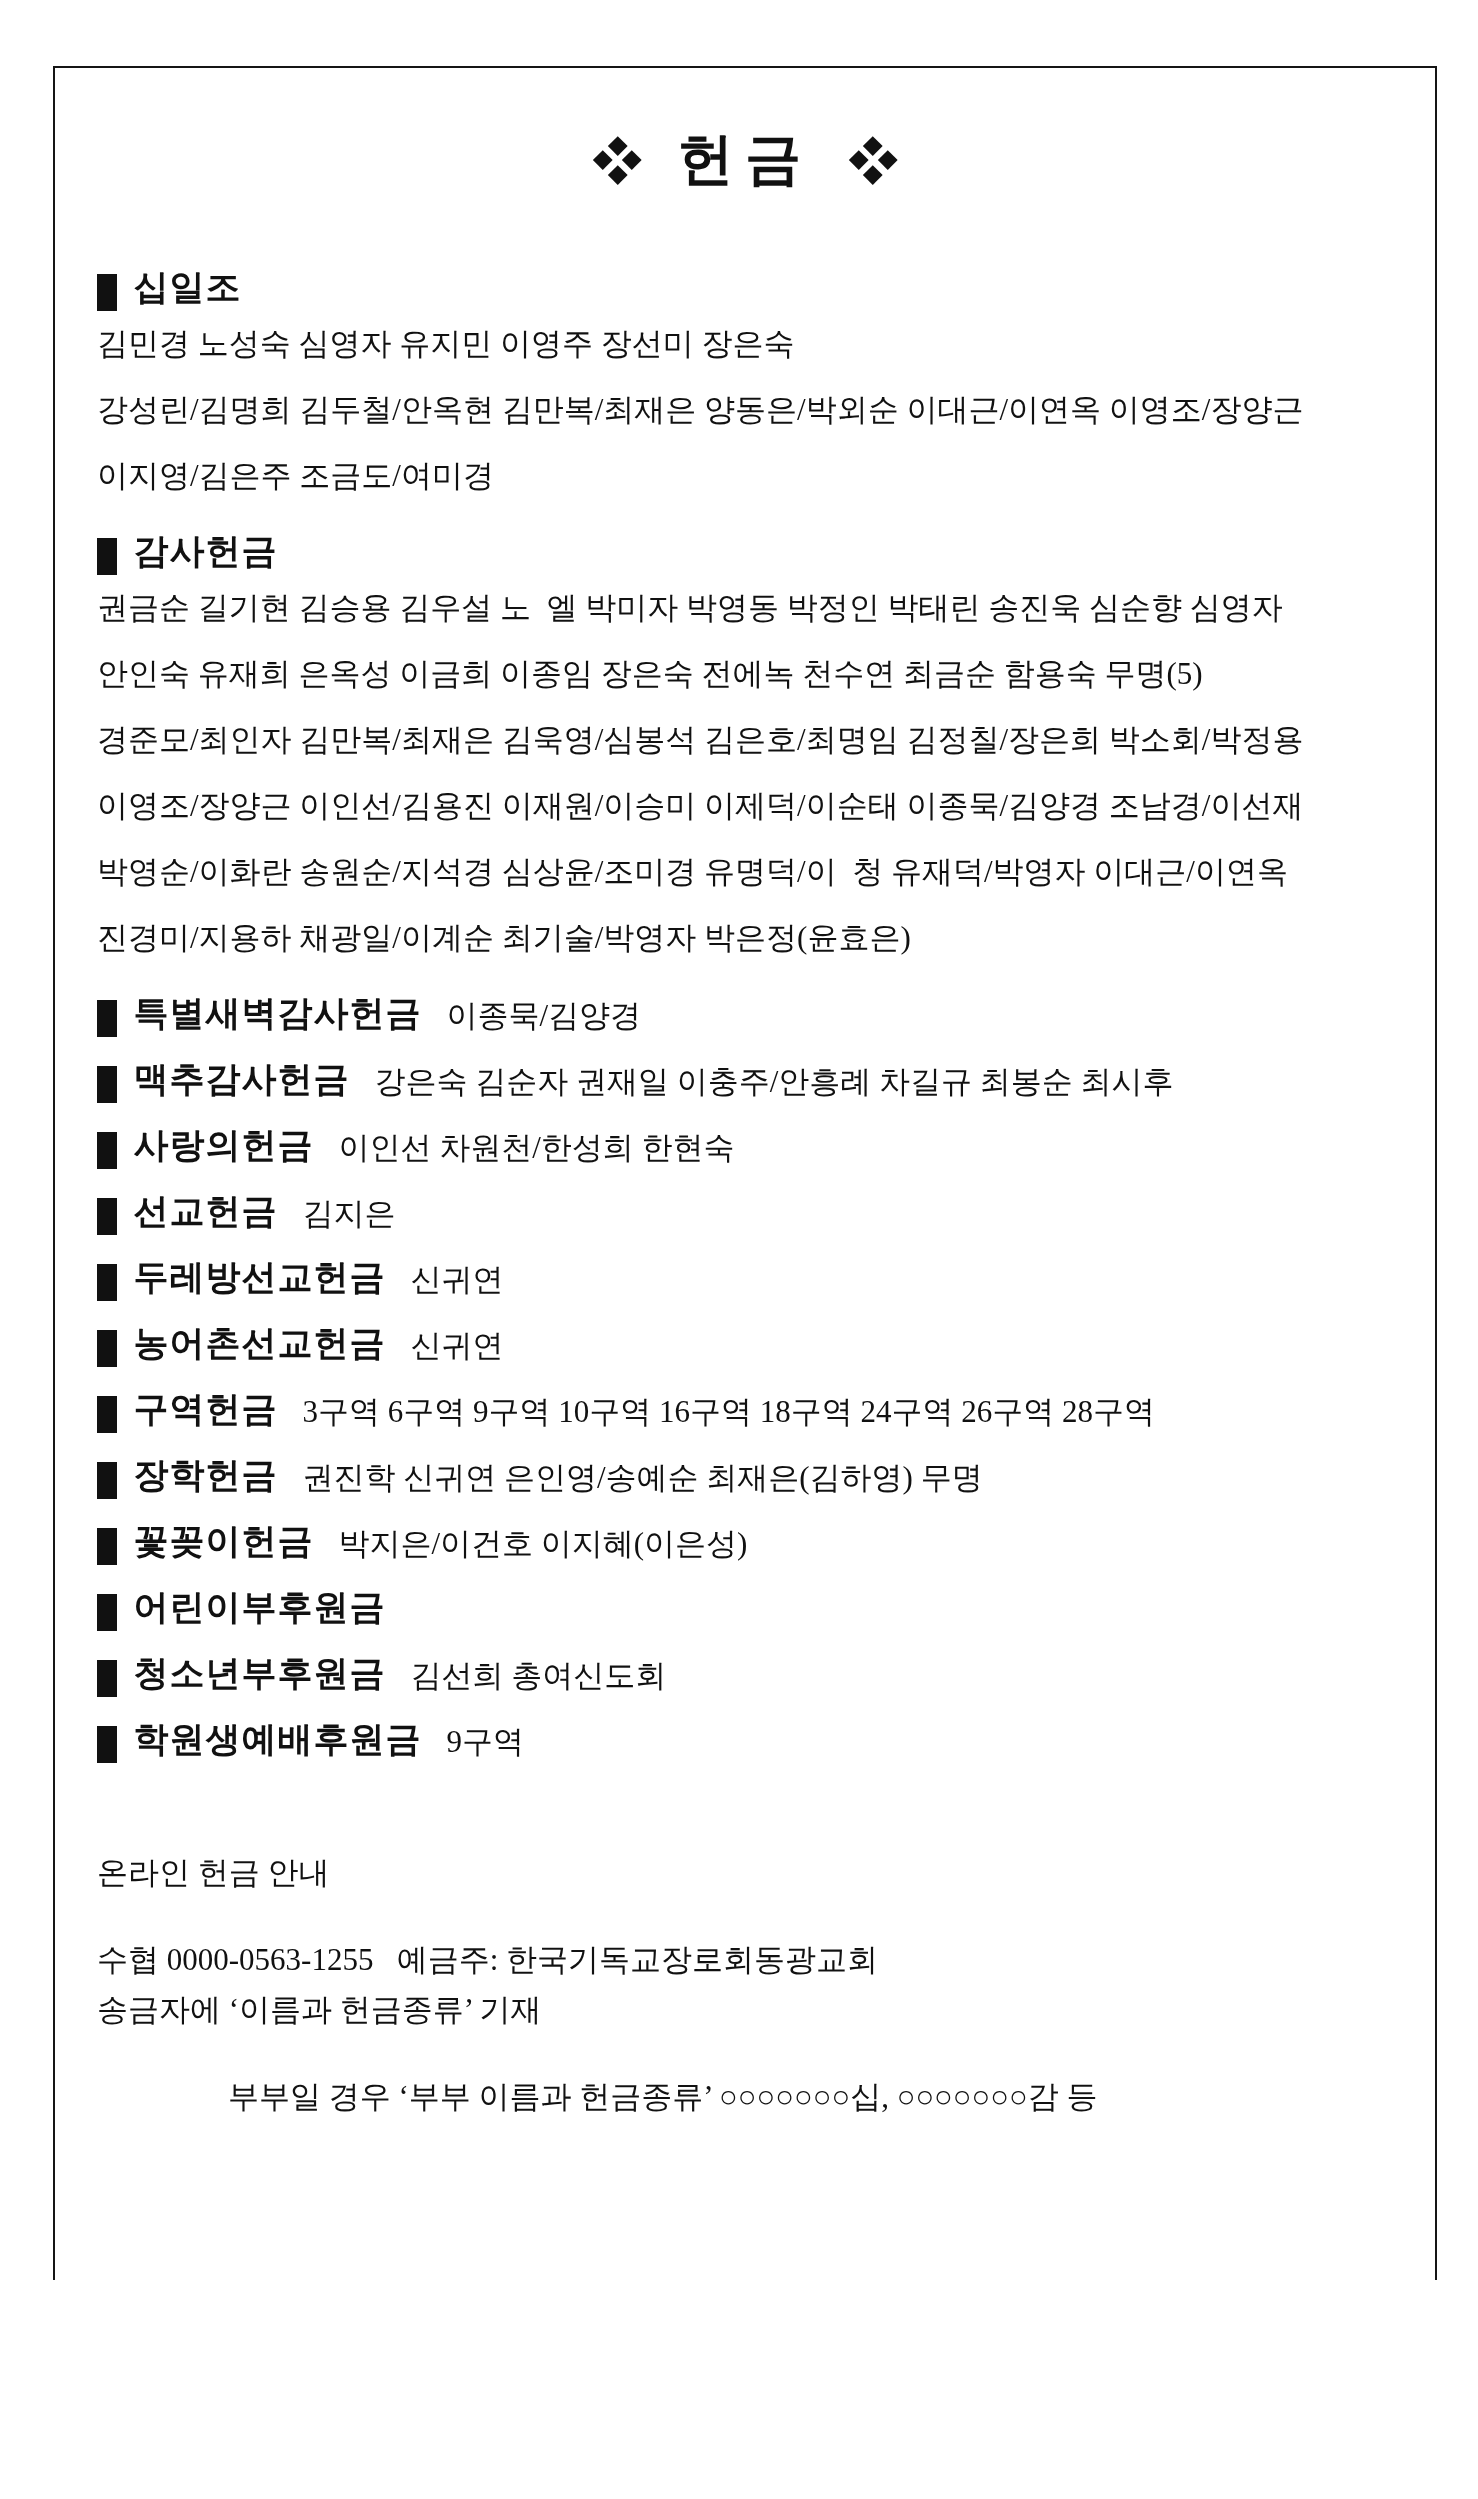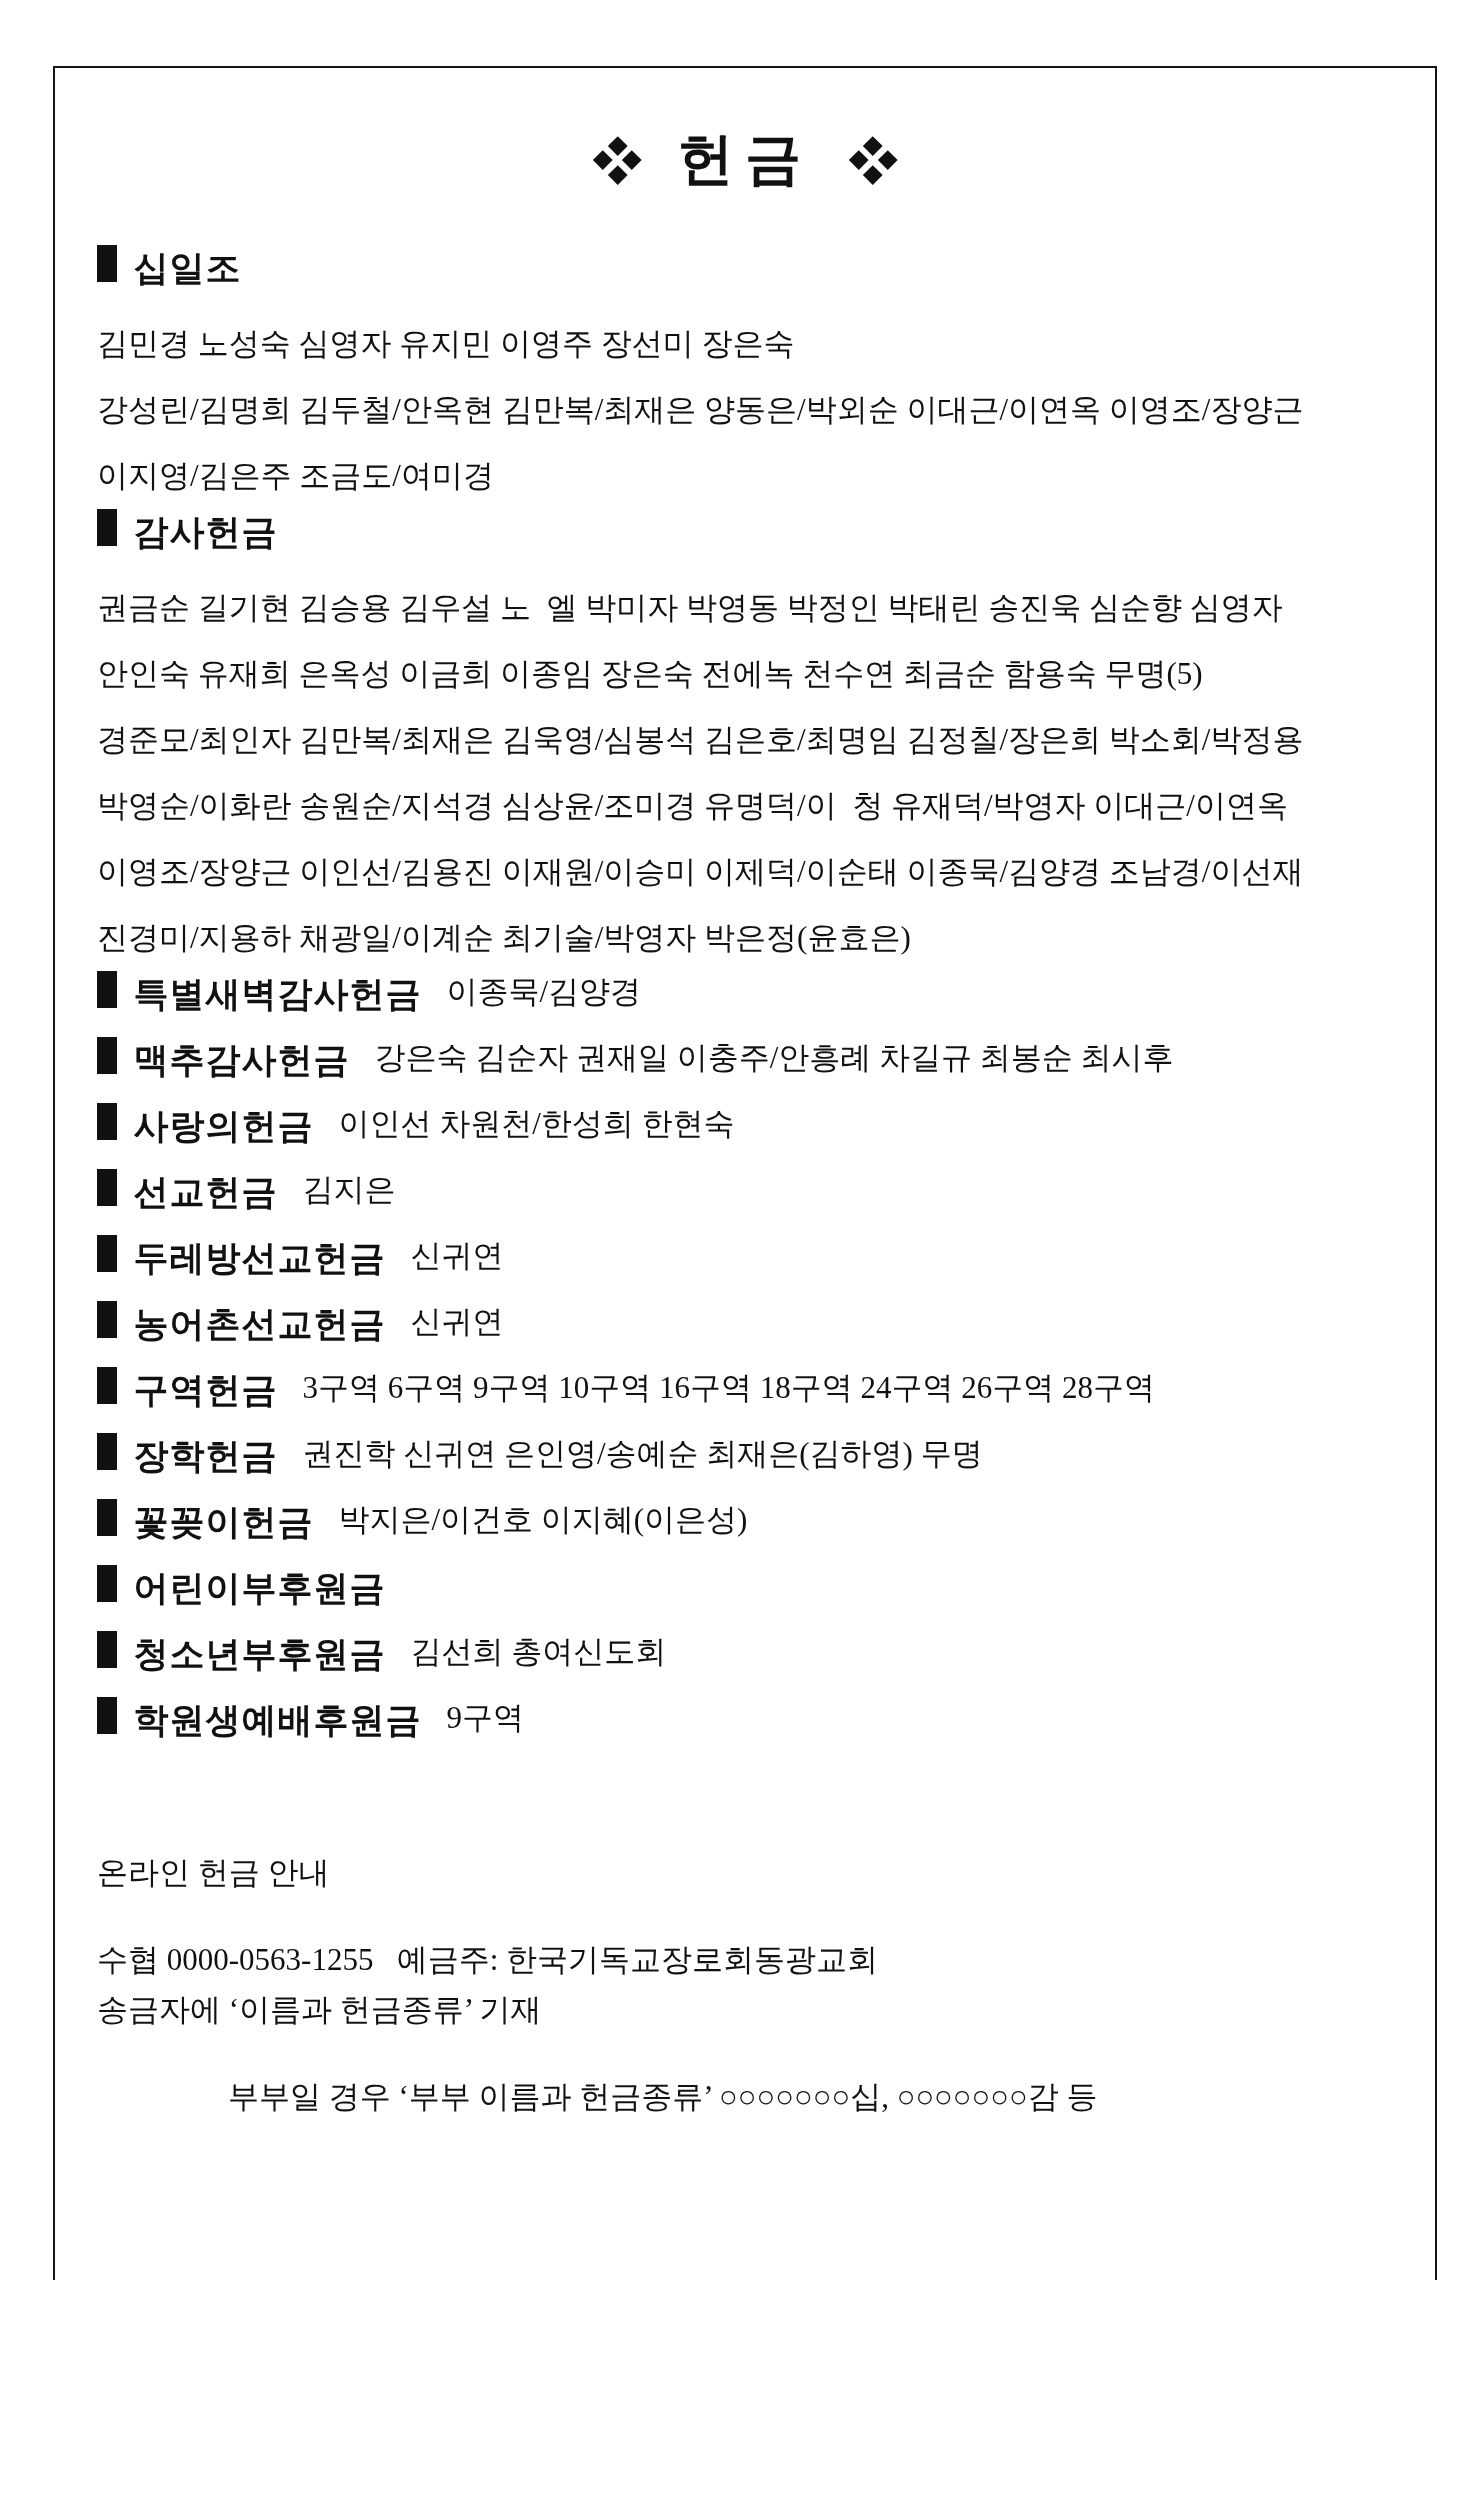--- a/index.html
+++ b/index.html
@@ -14,21 +14,21 @@
               font-size:56px;letter-spacing:11.6px;}
   
   .dia{position:relative;width:42px;height:42px;display:inline-block;flex:none;}
   .dia i{position:absolute;width:13.5px;height:13.5px;background:#111;
          transform:rotate(45deg);}
   .dia i.n{left:14.4px;top:0;}
   .dia i.w{left:0;top:14.4px;}
   .dia i.e{left:29px;top:14.4px;}
   .dia i.s{left:14.4px;top:29px;}
   #sections{margin-top:44px;}
-  .sec-row{height:66px;display:flex;align-items:flex-start;}
+  .sec-row{height:66px;display:flex;align-items:flex-end;}
   .bullet{width:20px;height:37px;background:#111;margin-right:16.4px;flex:none;}
   .sec-label{font-family:"Liberation Sans",sans-serif;font-weight:700;
              font-size:35px;letter-spacing:1px;white-space:nowrap;}
   .sec-inline{font-size:31px;margin-left:25px;white-space:pre;overflow:hidden;}
   .names-line{height:66px;display:flex;align-items:center;font-size:31px;
               white-space:pre;overflow:hidden;text-align:center;}
   .online{margin-top:85px;}
   .c-line{font-size:31px;height:50px;line-height:50px;
           white-space:pre;}
   .acct{margin-top:37px;}
@@ -69,22 +69,22 @@
         <div class="names-line">김민경 노성숙 심영자 유지민 이영주 장선미 장은숙</div>
         <div class="names-line">강성린/김명희 김두철/안옥현 김만복/최재은 양동은/박외순 이대근/이연옥 이영조/장양근</div>
         <div class="names-line">이지영/김은주 조금도/여미경</div>
         <div class="sec-row">
           <span class="bullet"></span>
           <span class="sec-label">감사헌금</span>
         </div>
         <div class="names-line">권금순 길기현 김승용 김우설 노  엘 박미자 박영동 박정인 박태린 송진욱 심순향 심영자</div>
         <div class="names-line">안인숙 유재희 은옥성 이금희 이종임 장은숙 전에녹 천수연 최금순 함용숙 무명(5)</div>
         <div class="names-line">경준모/최인자 김만복/최재은 김욱영/심봉석 김은호/최명임 김정칠/장은희 박소회/박정용</div>
+        <div class="names-line">이영조/장양근 이인선/김용진 이재원/이승미 이제덕/이순태 이종묵/김양경 조남경/이선재</div>
         <div class="names-line">박영순/이화란 송원순/지석경 심상윤/조미경 유명덕/이  청 유재덕/박영자 이대근/이연옥</div>
-        <div class="names-line">이영조/장양근 이인선/김용진 이재원/이승미 이제덕/이순태 이종묵/김양경 조남경/이선재</div>
         <div class="names-line">진경미/지용하 채광일/이계순 최기술/박영자 박은정(윤효은)</div>
         <div class="sec-row">
           <span class="bullet"></span>
           <span class="sec-label">특별새벽감사헌금</span>
           <span class="sec-inline">이종묵/김양경</span>
         </div>
         <div class="sec-row">
           <span class="bullet"></span>
           <span class="sec-label">맥추감사헌금</span>
           <span class="sec-inline">강은숙 김순자 권재일 이충주/안흥례 차길규 최봉순 최시후</span>

